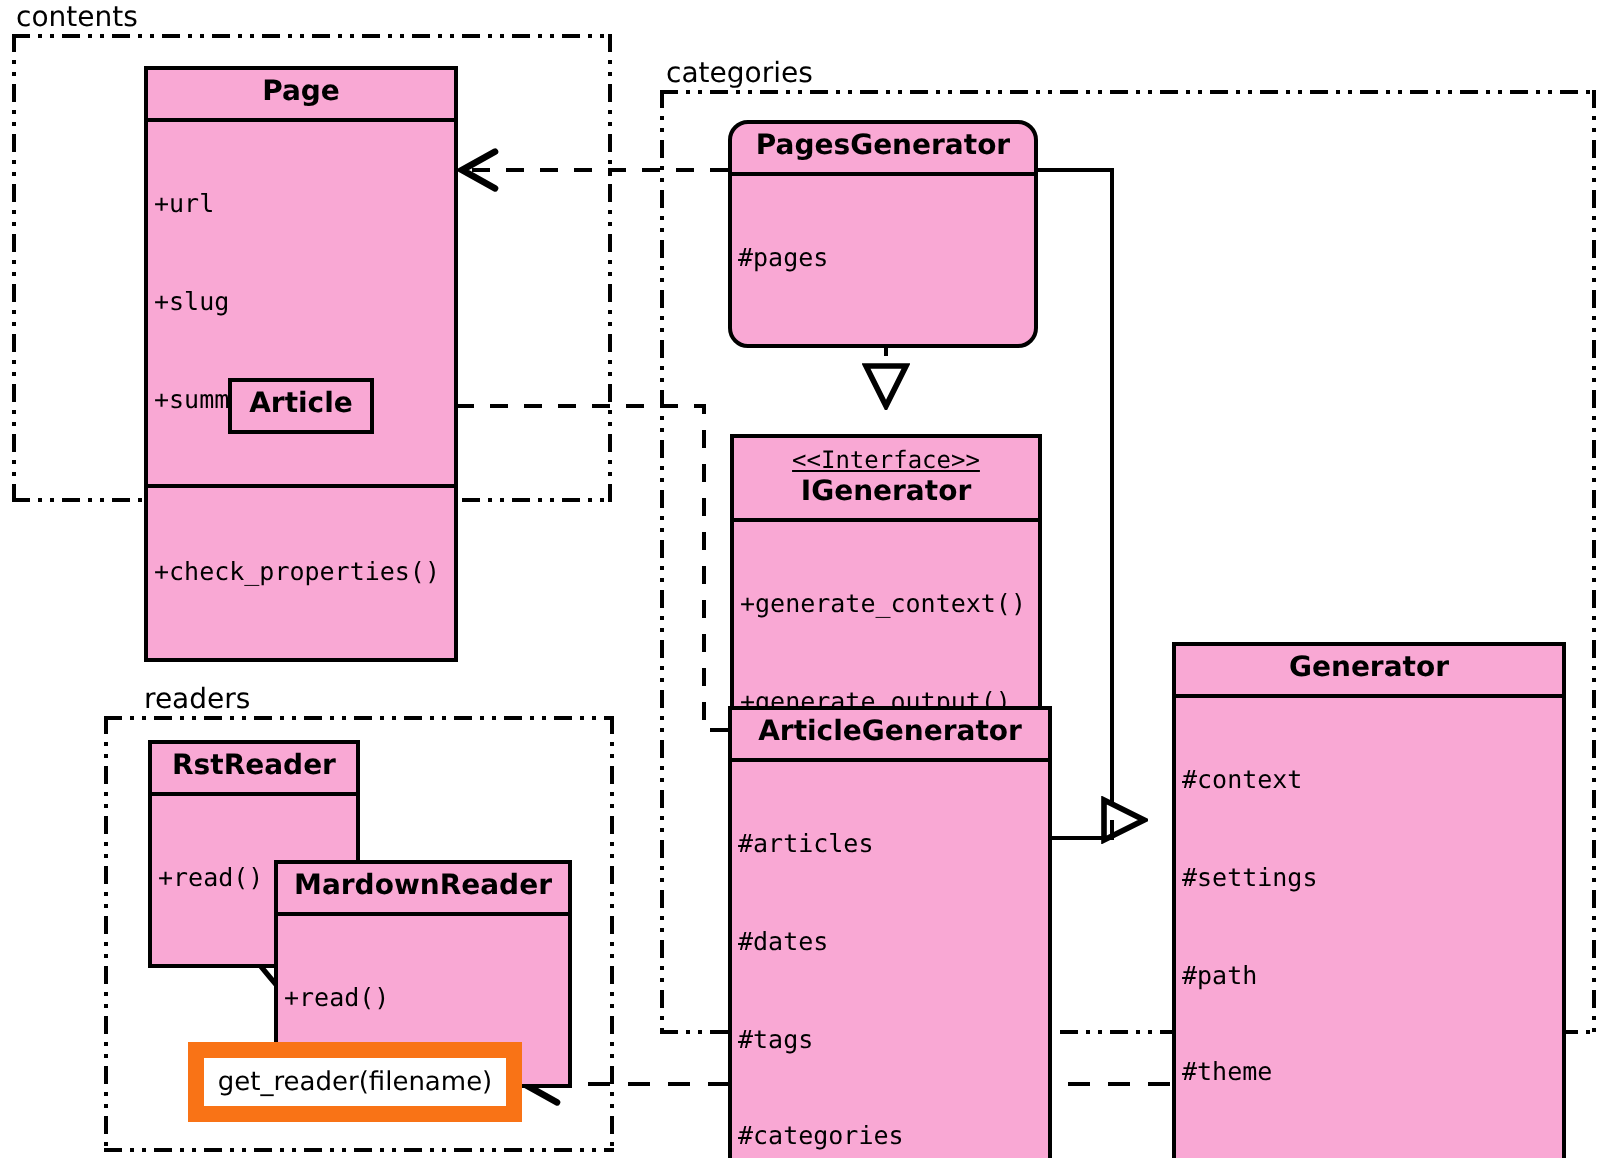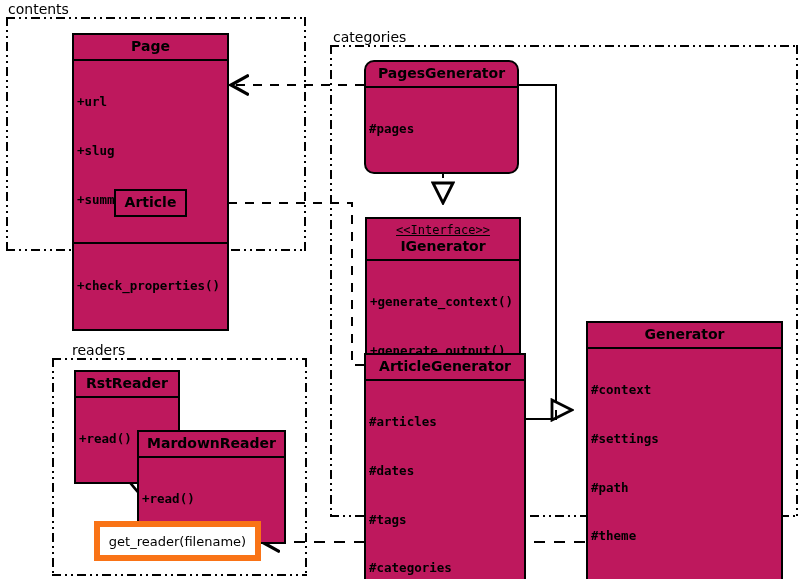--- a/index.html
+++ b/index.html
@@ -15,21 +15,21 @@
     width: 803px;
     height: 579px;
     background: #ffffff;
     overflow: hidden;
   }
   
   .uml-class {
     position: absolute;
     box-sizing: border-box;
     border: 2px solid #000000;
-    background: #be185d;
+    background: #f9a8d4;
     z-index: 20;
   }
   .uml-name {
     text-align: center;
     font-weight: bold;
     font-family: "DejaVu Sans", sans-serif;
     font-size: 14px;
     padding: 4px 6px 5px 6px;
     line-height: 1.05;
     color: #000;
@@ -47,27 +47,27 @@
     border-top: 2px solid #000000;
   }
   .uml-compartment {
     font-family: "DejaVu Sans Mono", monospace;
     font-size: 12.5px;
     line-height: 1.30;
     padding: 1px 2px 2px 3px;
     color: #000;
     white-space: pre;
   }
-  .uml-compartment div { white-space: pre; font-weight: bold; }
+  .uml-compartment div { white-space: pre; }
 
   
   .plain-box {
     position: absolute;
     box-sizing: border-box;
-    border: 6px solid #f97316;
+    border: 8px solid #f97316;
     background: #fff;
     display: flex;
     align-items: center;
     justify-content: center;
     font-family: "DejaVu Sans", sans-serif;
     font-size: 13px;
     color: #000;
     z-index: 20;
   }
 

